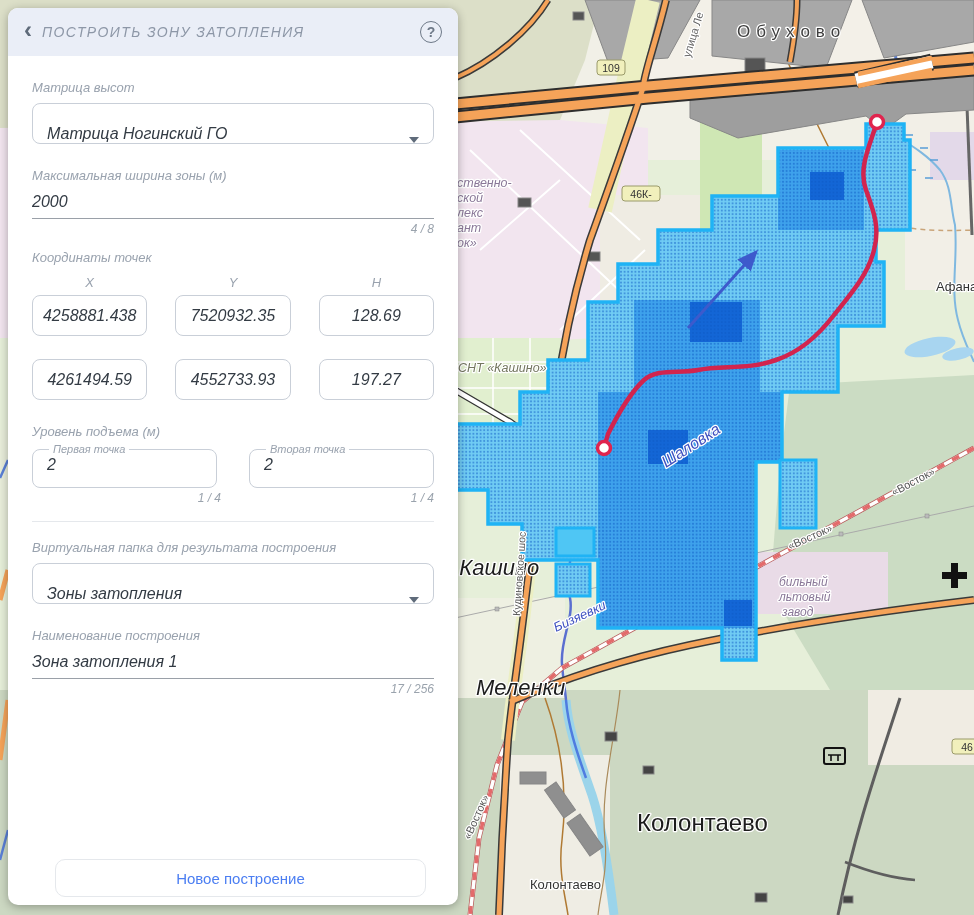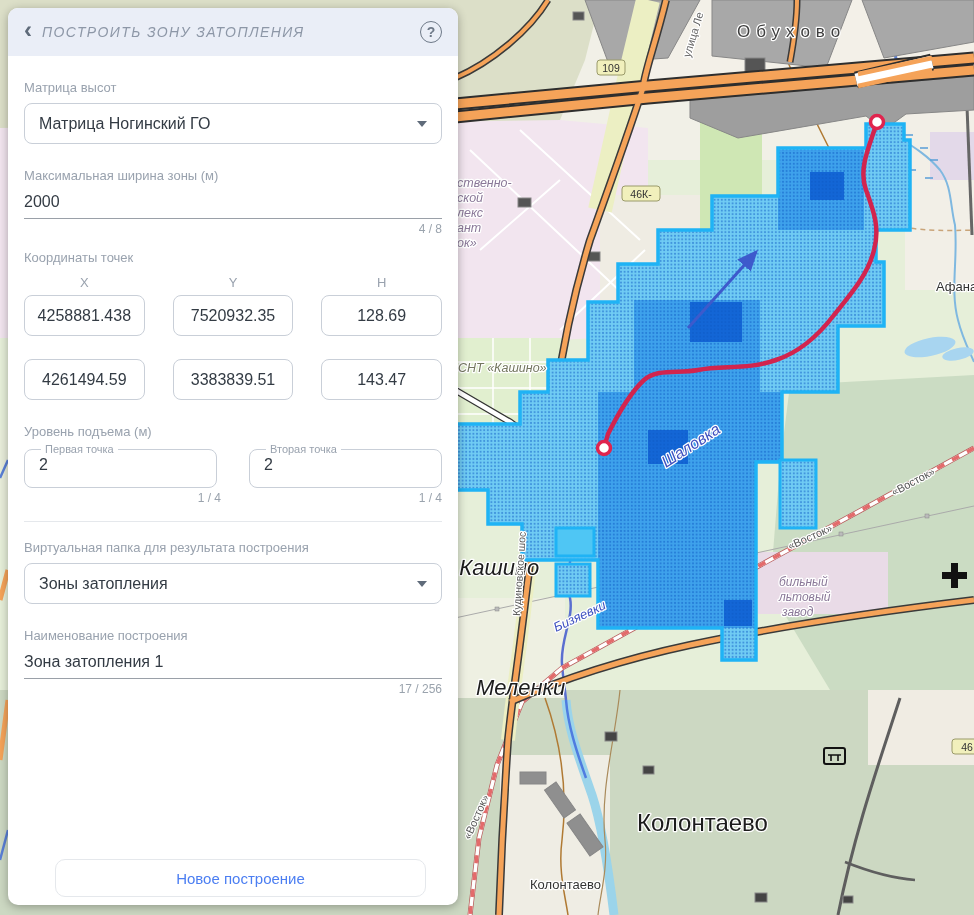--- a/index.html
+++ b/index.html
@@ -20,26 +20,26 @@
   .panel-header { height:48px; background:#eaeef7; border-radius:10px 10px 0 0;
     display:flex; align-items:center; padding:0 16px; }
   .back { font-size:24px; color:#5f6b7a; cursor:pointer; line-height:1;
     margin-right:10px; font-weight:bold; transform:translateY(-2px); }
   .title { flex:1; font-size:14px; font-weight:500; letter-spacing:1.4px;
     color:#8d97a7; text-transform:uppercase;font-style:italic; }
   .help { width:22px; height:22px; border:1.6px solid #6e7988; border-radius:50%;
     color:#6e7988; font-size:14px; font-weight:bold; display:flex;
     align-items:center; justify-content:center; cursor:pointer; }
 
-  .content { padding:0 16px; }
+  .content { padding:0 24px;font-style:italic; }
   .field-label { font-size:13px; color:#99a2ae; }
   .mt24 { margin-top:24px; } .mt18 { margin-top:18px; } .mt14 { margin-top:14px; }
 
   .select { margin-top:8px; height:41px; border:1px solid #c9cfd8; border-radius:8px;
-    display:flex; align-items:center; padding:0 14px; cursor:pointer; background:#fff; }
+    display:flex; align-items:flex-end; padding:0 14px; cursor:pointer; background:#fff; }
   .select-value { flex:1; font-size:16px; color:#333b44; white-space:nowrap; overflow:hidden; }
   .chevron { width:0; height:0; border-left:5px solid transparent;
     border-right:5px solid transparent; border-top:6px solid #5f6b7a; }
 
   .uline-input { margin-top:6px; border-bottom:1px solid #9aa0a8;
     padding:4px 0 7px; font-size:16px; color:#333b44; white-space:nowrap; overflow:hidden; }
   .counter { margin-top:3px; font-size:12px; color:#9aa3ad; text-align:right; }
 
   .coord-headers { display:flex; gap:28px; margin-top:10px; }
   .coord-headers span { flex:1; text-align:center; font-size:13px; color:#99a2ae; }
@@ -300,22 +300,22 @@
       <span>Y</span>
       <span>H</span>
     </div>
     <div class="coord-row">
       <div class="coord-box">4258881.438</div>
       <div class="coord-box">7520932.35</div>
       <div class="coord-box">128.69</div>
     </div>
     <div class="coord-row second">
       <div class="coord-box">4261494.59</div>
-      <div class="coord-box">3383839.51</div>
-      <div class="coord-box">143.47</div>
+      <div class="coord-box">4552733.93</div>
+      <div class="coord-box">197.27</div>
     </div>
 
     <div class="field-label mt24">Уровень подъема (м)</div>
     <div class="rise-row">
       <fieldset class="rise">
         <legend>Первая точка</legend>
         <div class="rise-val">2</div>
       </fieldset>
       <fieldset class="rise">
         <legend>Вторая точка</legend>

